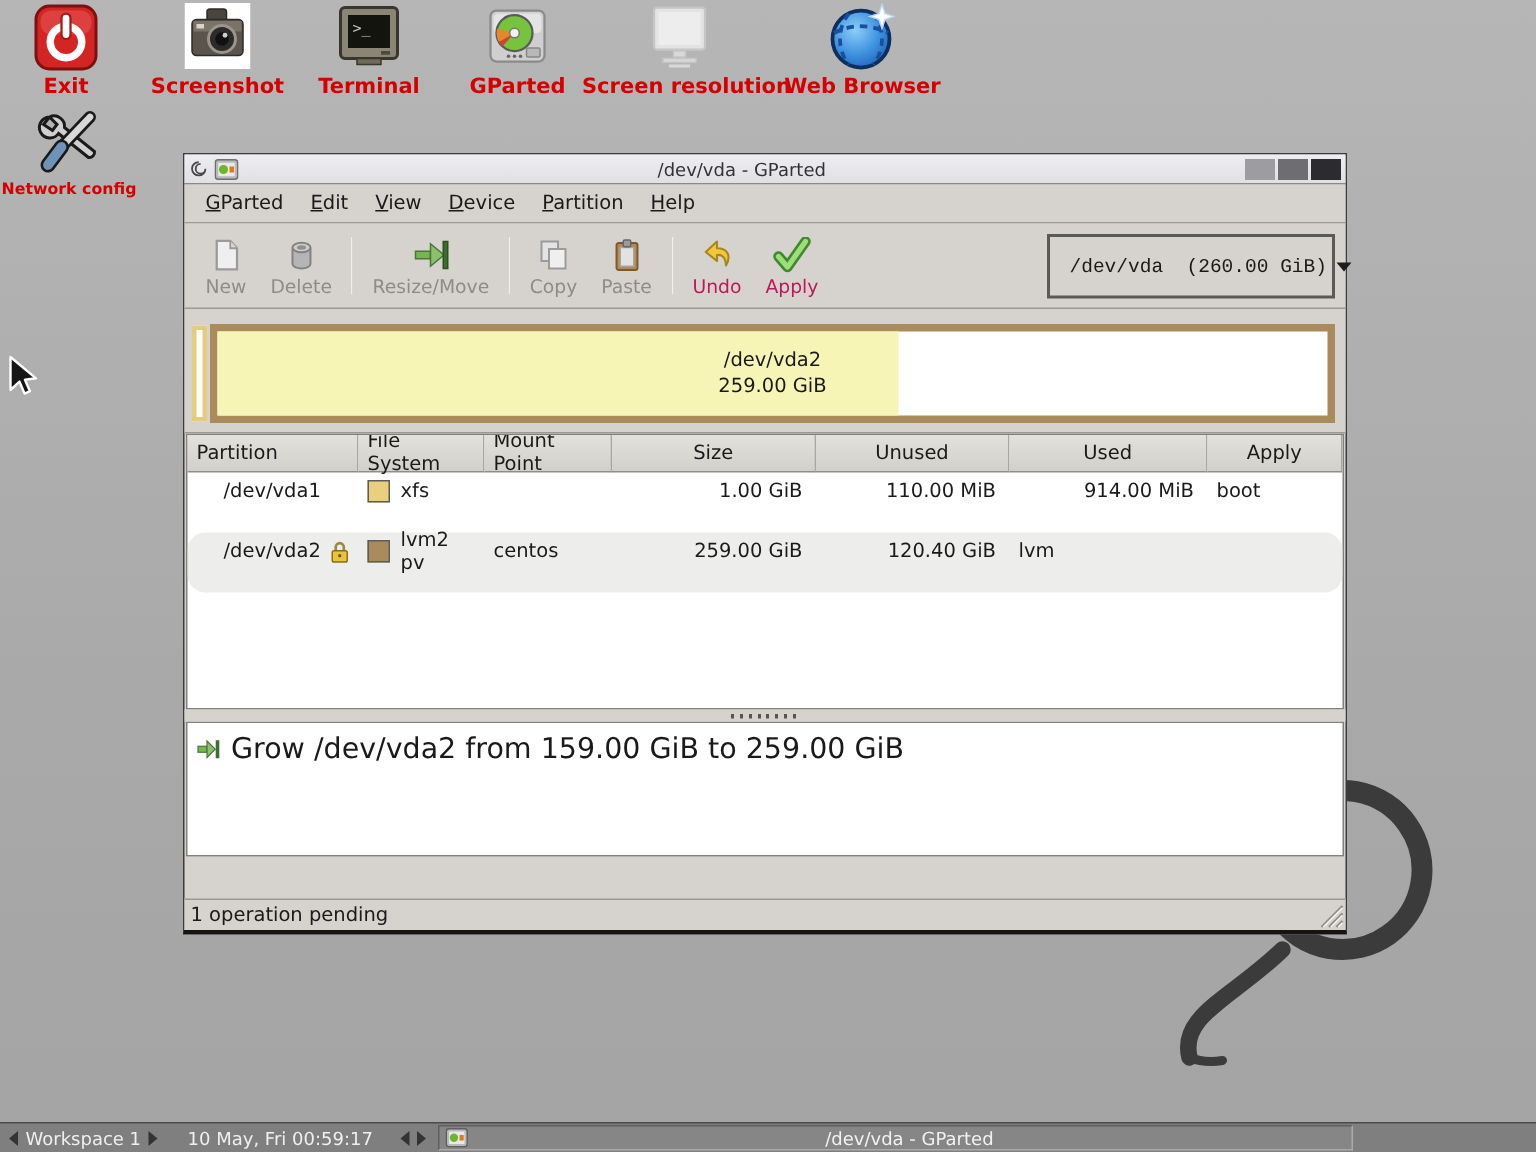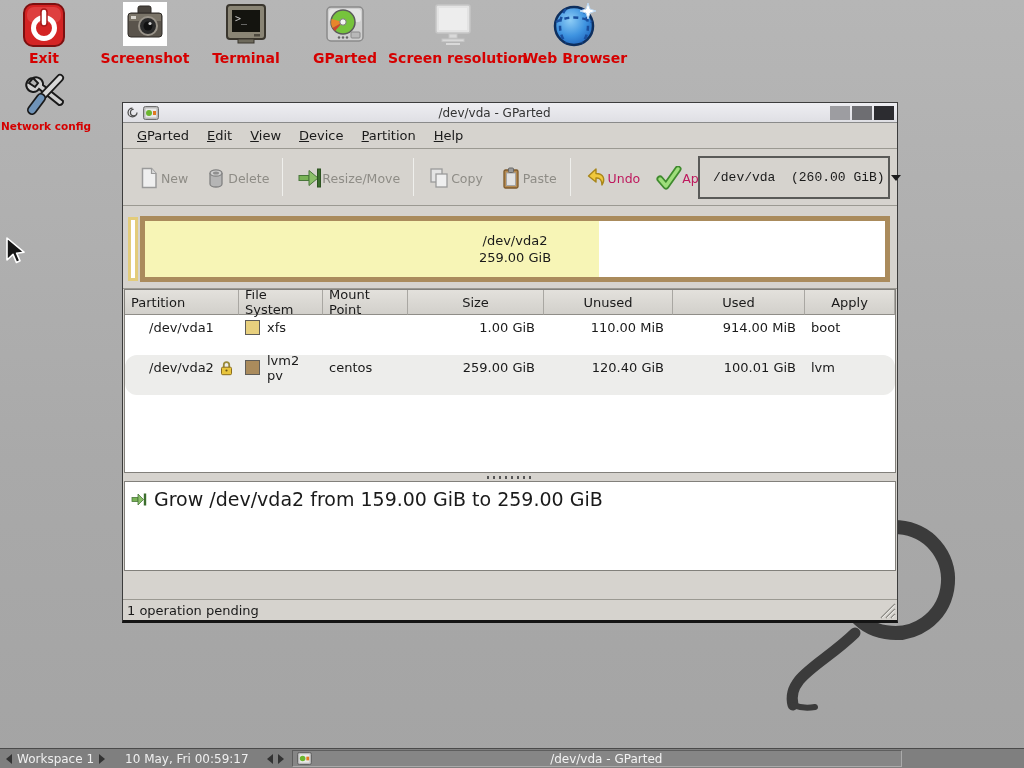--- a/index.html
+++ b/index.html
@@ -40,21 +40,21 @@
   .winbtn.max { background:#6e6e72; }
   .winbtn.close { background:#2c2c30; }
 
   .menubar { height:26px; display:flex; align-items:center; padding:0 6px; gap:2px;
     background:#d6d3ce; border-bottom:1px solid #9b9992; }
   .menuitem { padding:3px 8px; }
   .menuitem u { text-decoration:underline; }
 
   .toolbar { height:57px; background:#d6d3ce; border-bottom:1px solid #9b9992;
     display:flex; align-items:center; padding:0 6px; position:relative; }
-  .tbtn { display:flex; align-items:center; justify-content:center;
+  .tbtn { display:flex; flex-direction:column; align-items:center; justify-content:center;
     padding:2px 8px 1px; height:52px; }
   .tbtn .lbl { font-size:12.5px; margin-top:1px; color:#be185d; }
   .tbtn.disabled .lbl { color:#8e8c86; }
   .tsep { width:1px; height:38px; background:#a8a6a0; border-right:1px solid #efefec; margin:0 5px; }
   .combo-wrap { position:absolute; right:7px; top:7px; width:192px; height:43px;
     border:2px solid #5a5a58; background:#d6d3ce; display:flex; align-items:center; padding:0 7px; gap:6px; }
   .combo-label { flex:1; white-space:pre; font-size:13px;font-family:Liberation Mono, monospace; }
   .combo-arrow { width:0; height:0; border-left:5px solid transparent; border-right:5px solid transparent;
     border-top:6px solid #1c1c1c; }
 
@@ -370,21 +370,20 @@
           <circle cx="6.5" cy="10.5" r="1.1" fill="#6e5613"></circle>
         </svg>
       </div>
       <div class="cell">
         <span class="swatch" style="background: rgb(170, 139, 92);"></span>
         <span>lvm2 pv</span>
       </div>
       <div class="cell">centos</div>
       <div class="cell num">259.00 GiB</div>
       <div class="cell num">120.40 GiB</div>
-      <div class="cell num">100.01 GiB</div>
       <div class="cell">lvm</div>
     </div>
   </div>
 
   <div class="splitter">
     <div class="dots"></div>
   </div>
 
   <div class="ops">
     <div class="op-item">

